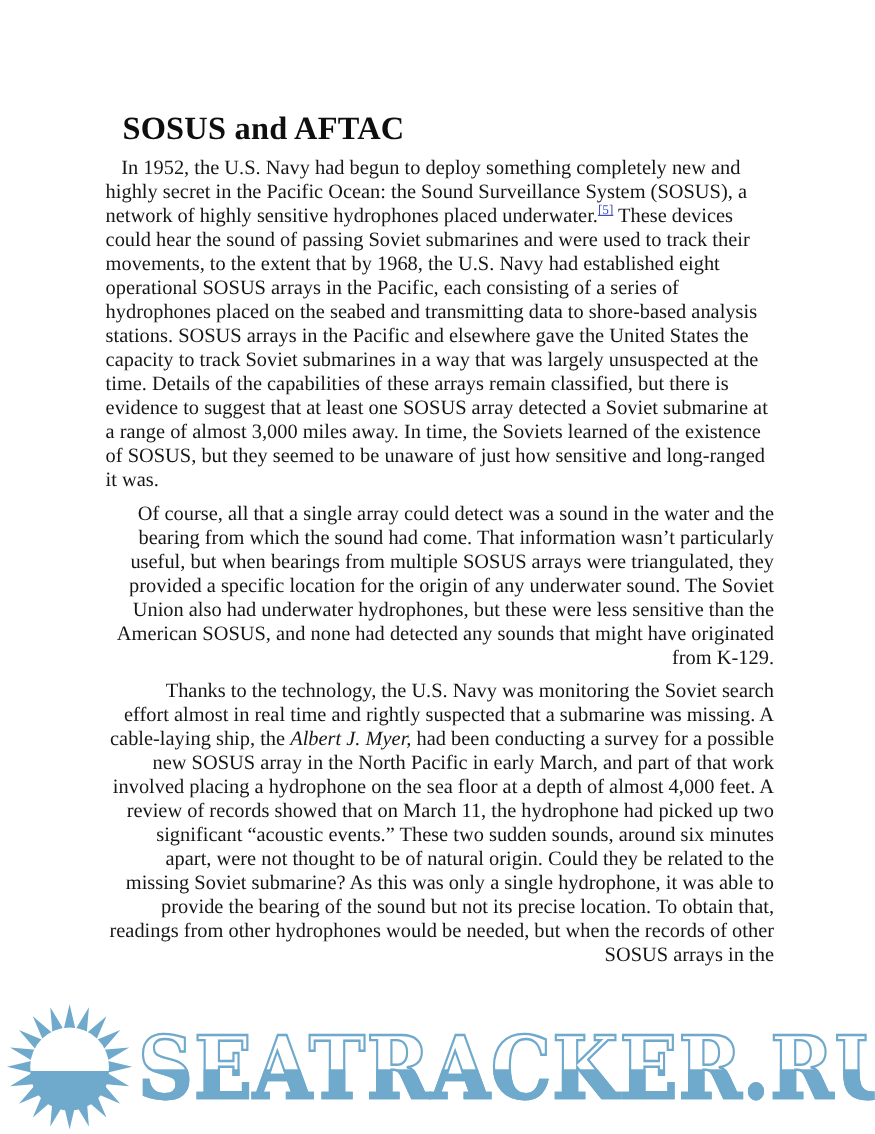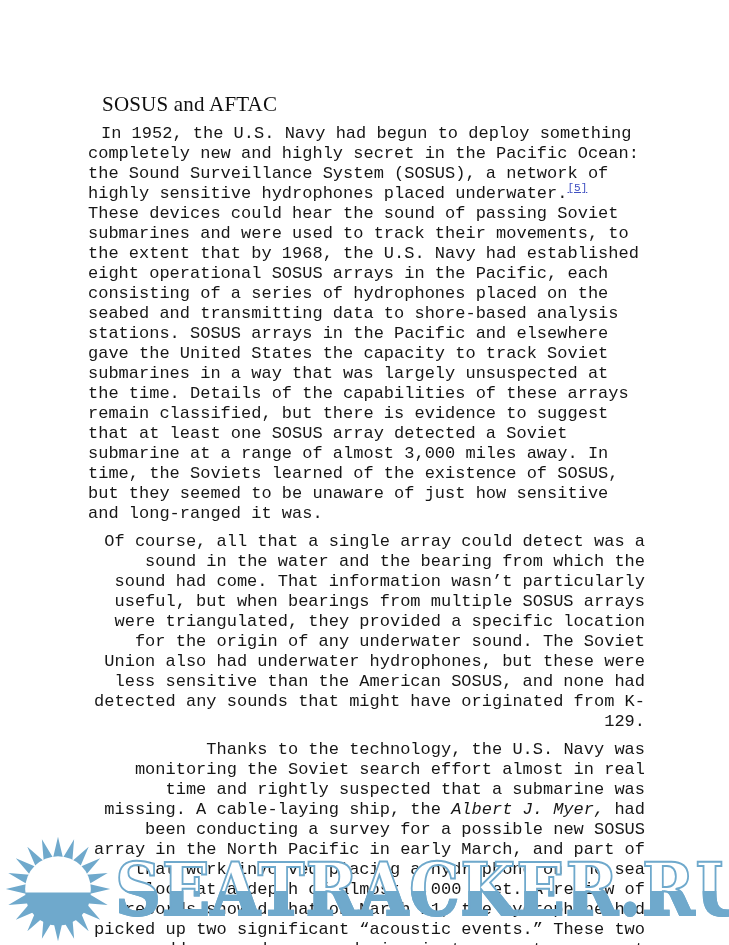--- a/index.html
+++ b/index.html
@@ -21,34 +21,33 @@
   }
   .content {
     position: absolute;
     left: 88px;
     top: 92px;
     width: 557px;
     color: #161616;
   }
   .heading {
     font-family: "Liberation Serif", serif;
-    font-size: 21px;
-    font-weight: normal;
+    font-size: 27px;
+    font-weight: bold;
     color: #0f0f0f;
     margin: 0 0 7px 14px;
     letter-spacing: 0.2px;
   }
   .body-par {
     font-size: 17px;
     line-height: 20px;
     margin: 0;
     text-indent: 13px;
     text-align: left;
     color: #161616;
-    font-family: Liberation Mono, monospace;
   }
   .body-par + .body-par {
     margin-top: 8px;
     text-align: right;
   }
   .it {
     font-style: italic;
   }
   sup.footnote {
     font-size: 11px;

